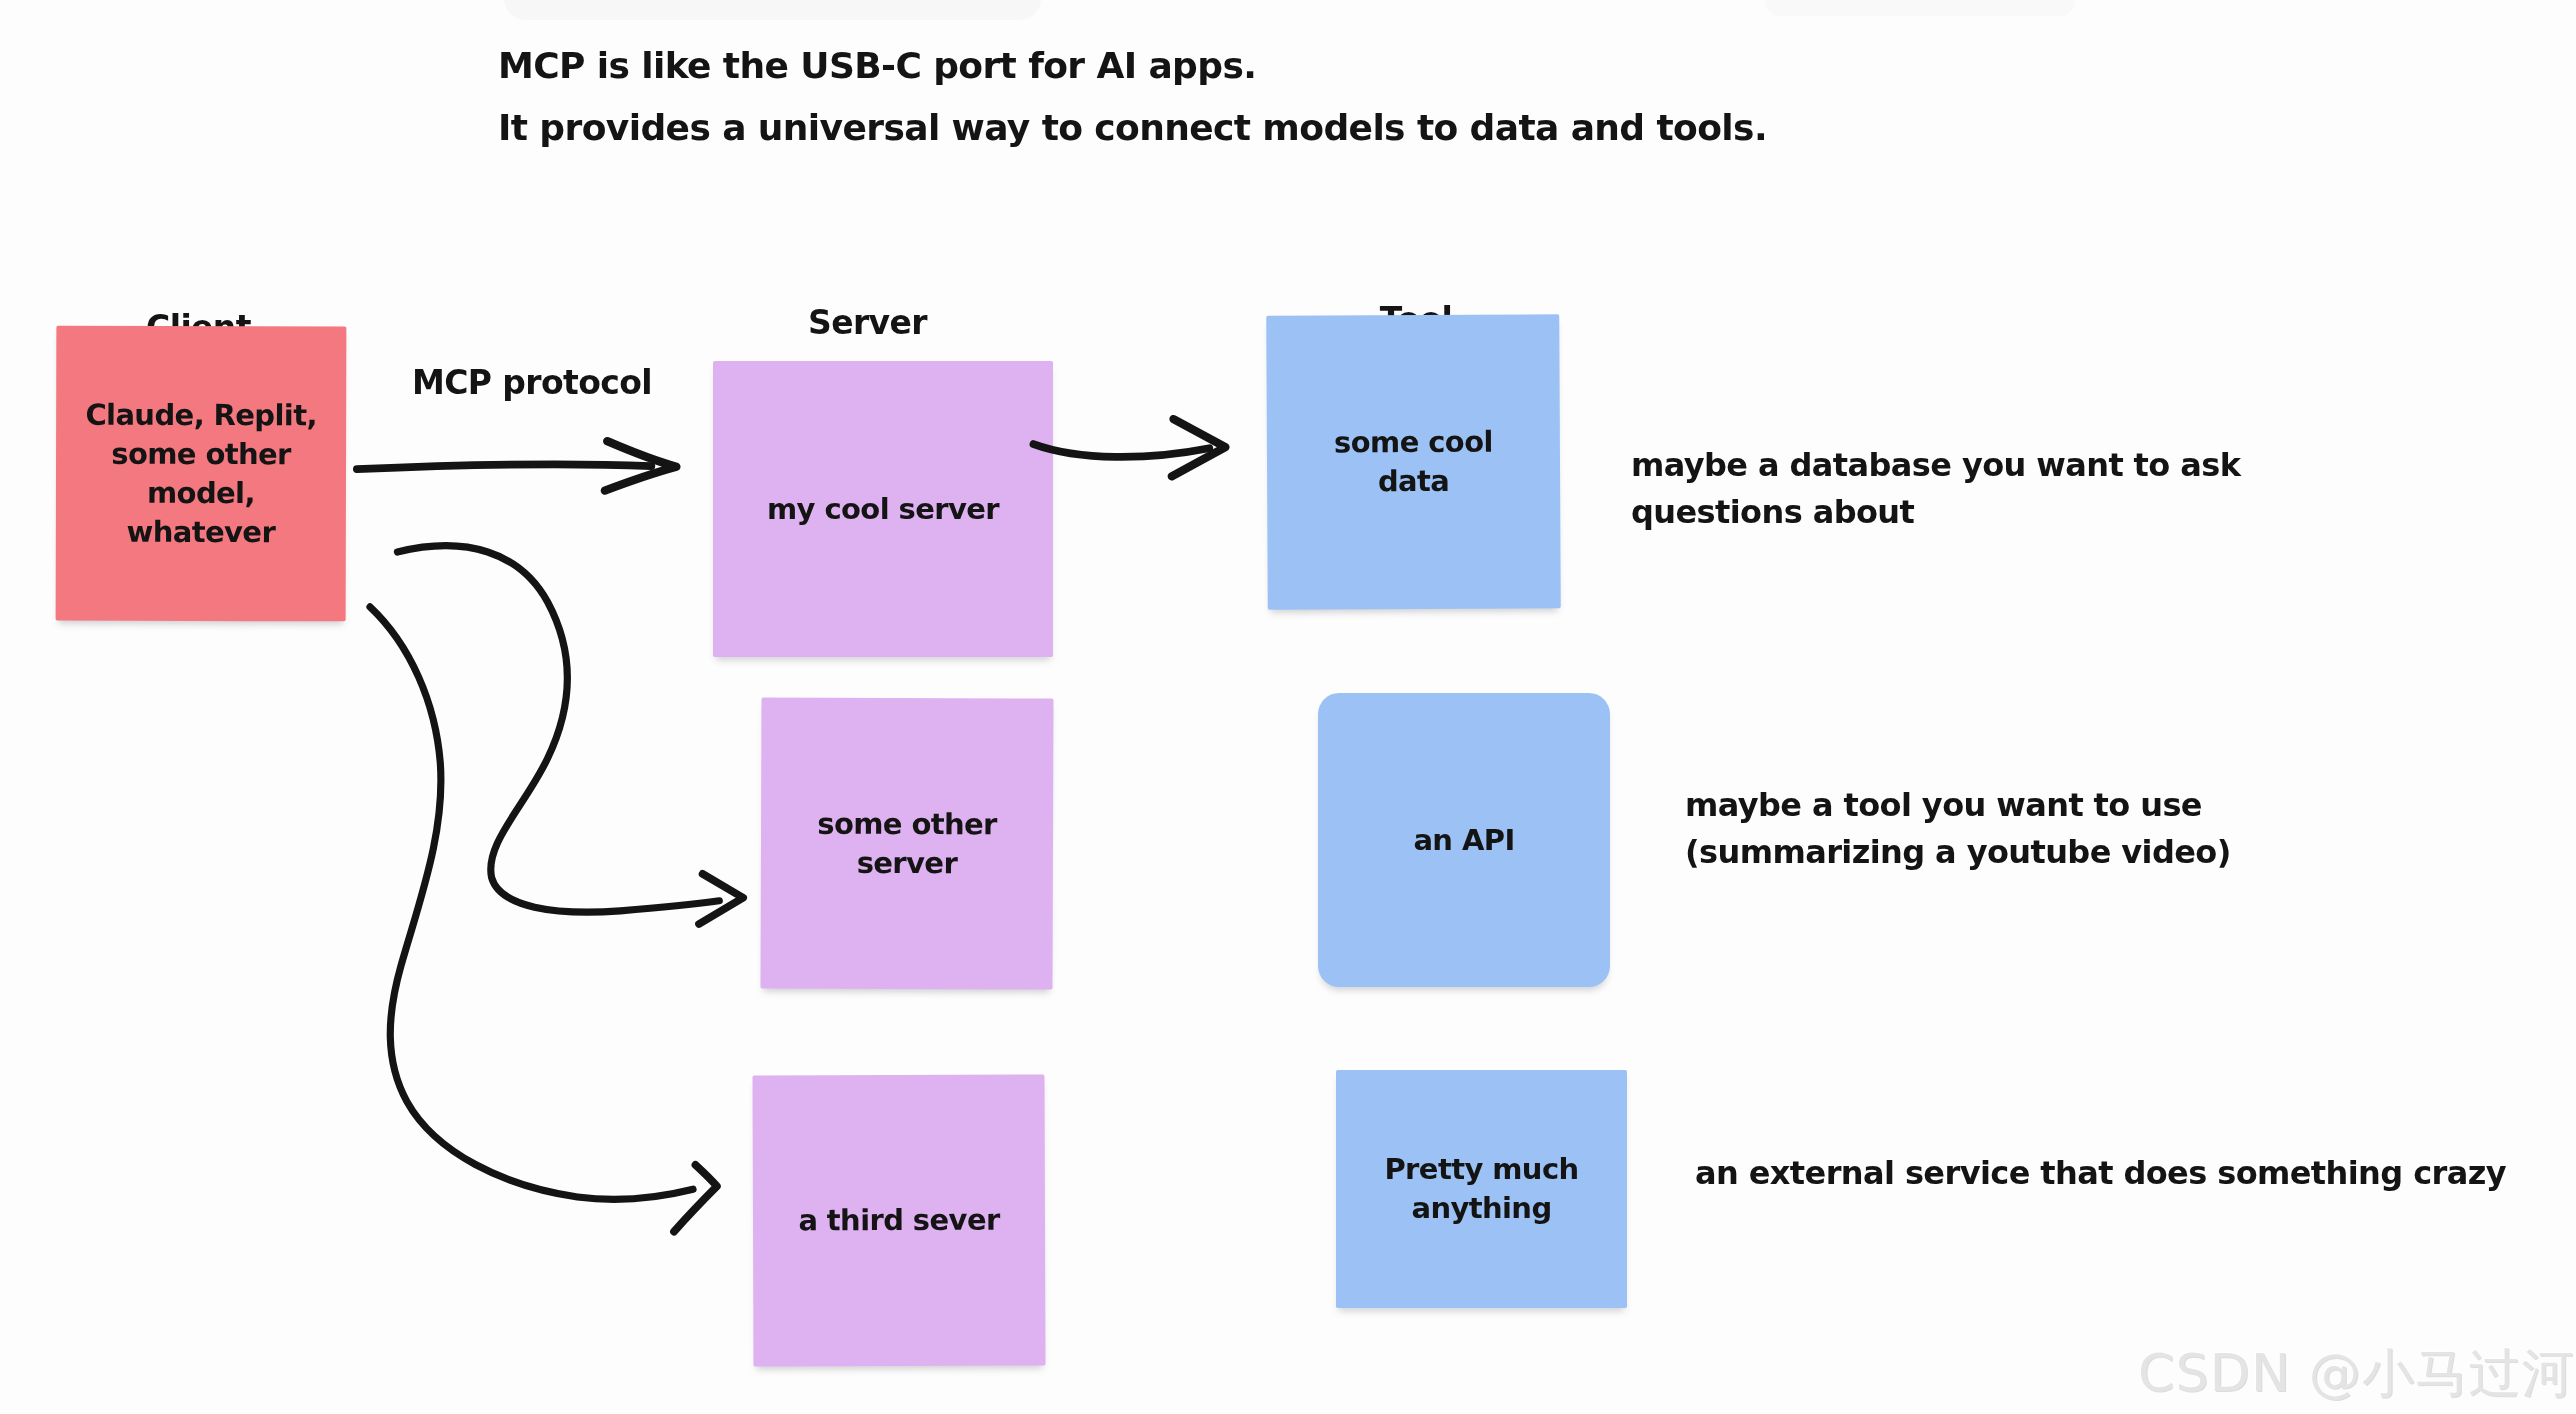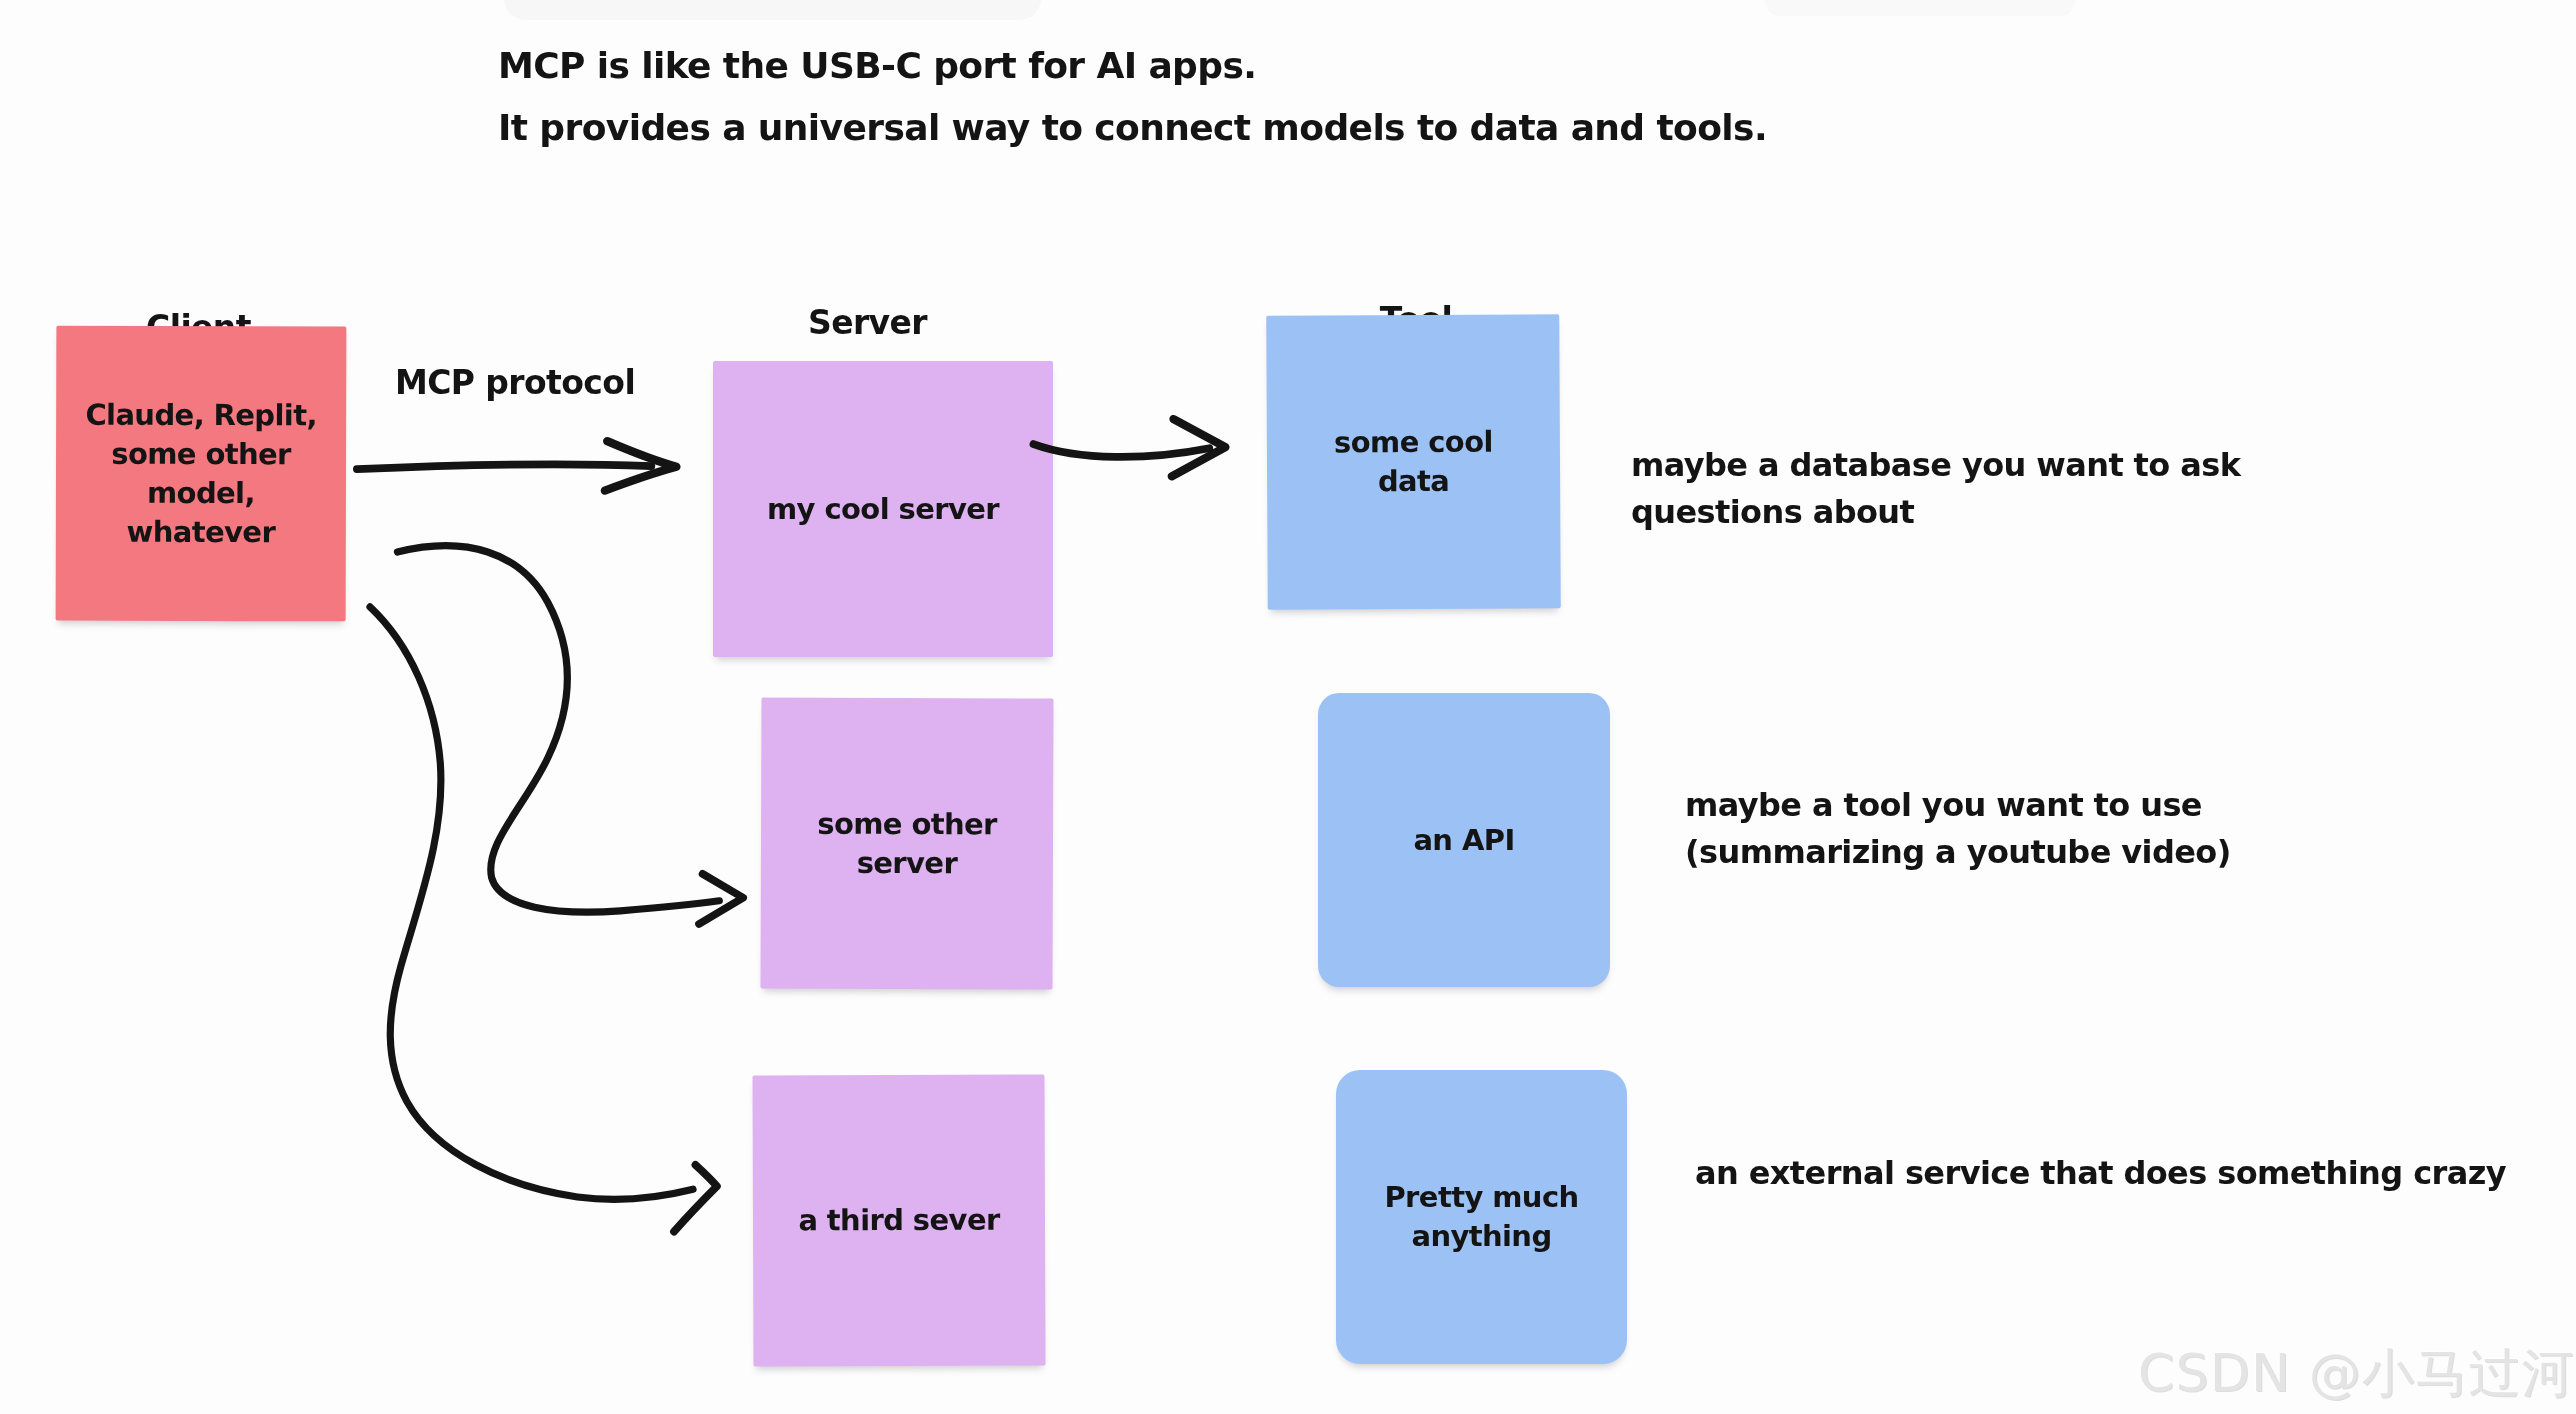--- a/index.html
+++ b/index.html
@@ -52,40 +52,40 @@
 <div class="blob" style="left:504px;top:-22.7px;width:537px;height:43px;"></div>
 <div class="blob" style="left:1765px;top:-15.5px;width:310px;height:31px;opacity:.35;"></div>
 
 <div class="abs title">MCP is like the USB-C port for AI apps.
 It provides a universal way to connect models to data and tools.</div>
 
 <div class="abs col-label" style="left:142px;top:260px;width:113px;">Client</div>
 <div class="abs col-label" style="left:793px;top:255px;width:149px;">Server</div>
 <div class="abs col-label" style="left:1364px;top:252px;width:104px;">Tool</div>
 
-<div class="abs small-label" style="left:395px;top:363px;width:274px;">MCP protocol</div>
+<div class="abs small-label" style="left:395px;top:363px;width:274px;text-align:center;">MCP protocol</div>
 
 <div class="abs note client" style="left:56px;top:326px;width:290px;height:295px;transform:rotate(0.15deg);">Claude, Replit,
 some other
 model,
 whatever</div>
 
 <div class="abs note server" style="left:713px;top:333px;width:340px;height:296px;margin-top:28px;">my cool server</div>
 
 <div class="abs note tool" style="left:1267px;top:315px;width:293px;height:294px;transform:rotate(-0.3deg);">some cool
 data</div>
 
 <div class="abs note server" style="left:761px;top:698px;width:292px;height:291px;transform:rotate(0.2deg);">some other
 server</div>
 
 <div class="abs note tool" style="left:1318px;top:693px;width:292px;height:294px;border-radius:21px;">an API</div>
 
 <div class="abs note server" style="left:753px;top:1075px;width:292px;height:291px;transform:rotate(-0.2deg);">a third sever</div>
 
-<div class="abs note tool" style="left:1336px;top:1070px;width:291px;height:294px;border-radius:24px;">Pretty much
+<div class="abs note tool" style="left:1336px;top:1070px;width:291px;height:238px;">Pretty much
 anything</div>
 
 <div class="abs annotation" style="left:1610px;top:442px;width:745px;">maybe a database you want to ask
 questions about</div>
 <div class="abs annotation" style="left:1664px;top:782px;width:745px;">maybe a tool you want to use
 (summarizing a youtube video)</div>
 <div class="abs annotation" style="left:1674px;top:1150px;width:894px;">an external service that does something crazy</div>
 
 <svg class="abs arrows" width="2576" height="1414" viewBox="0 0 4320 2372">
 

